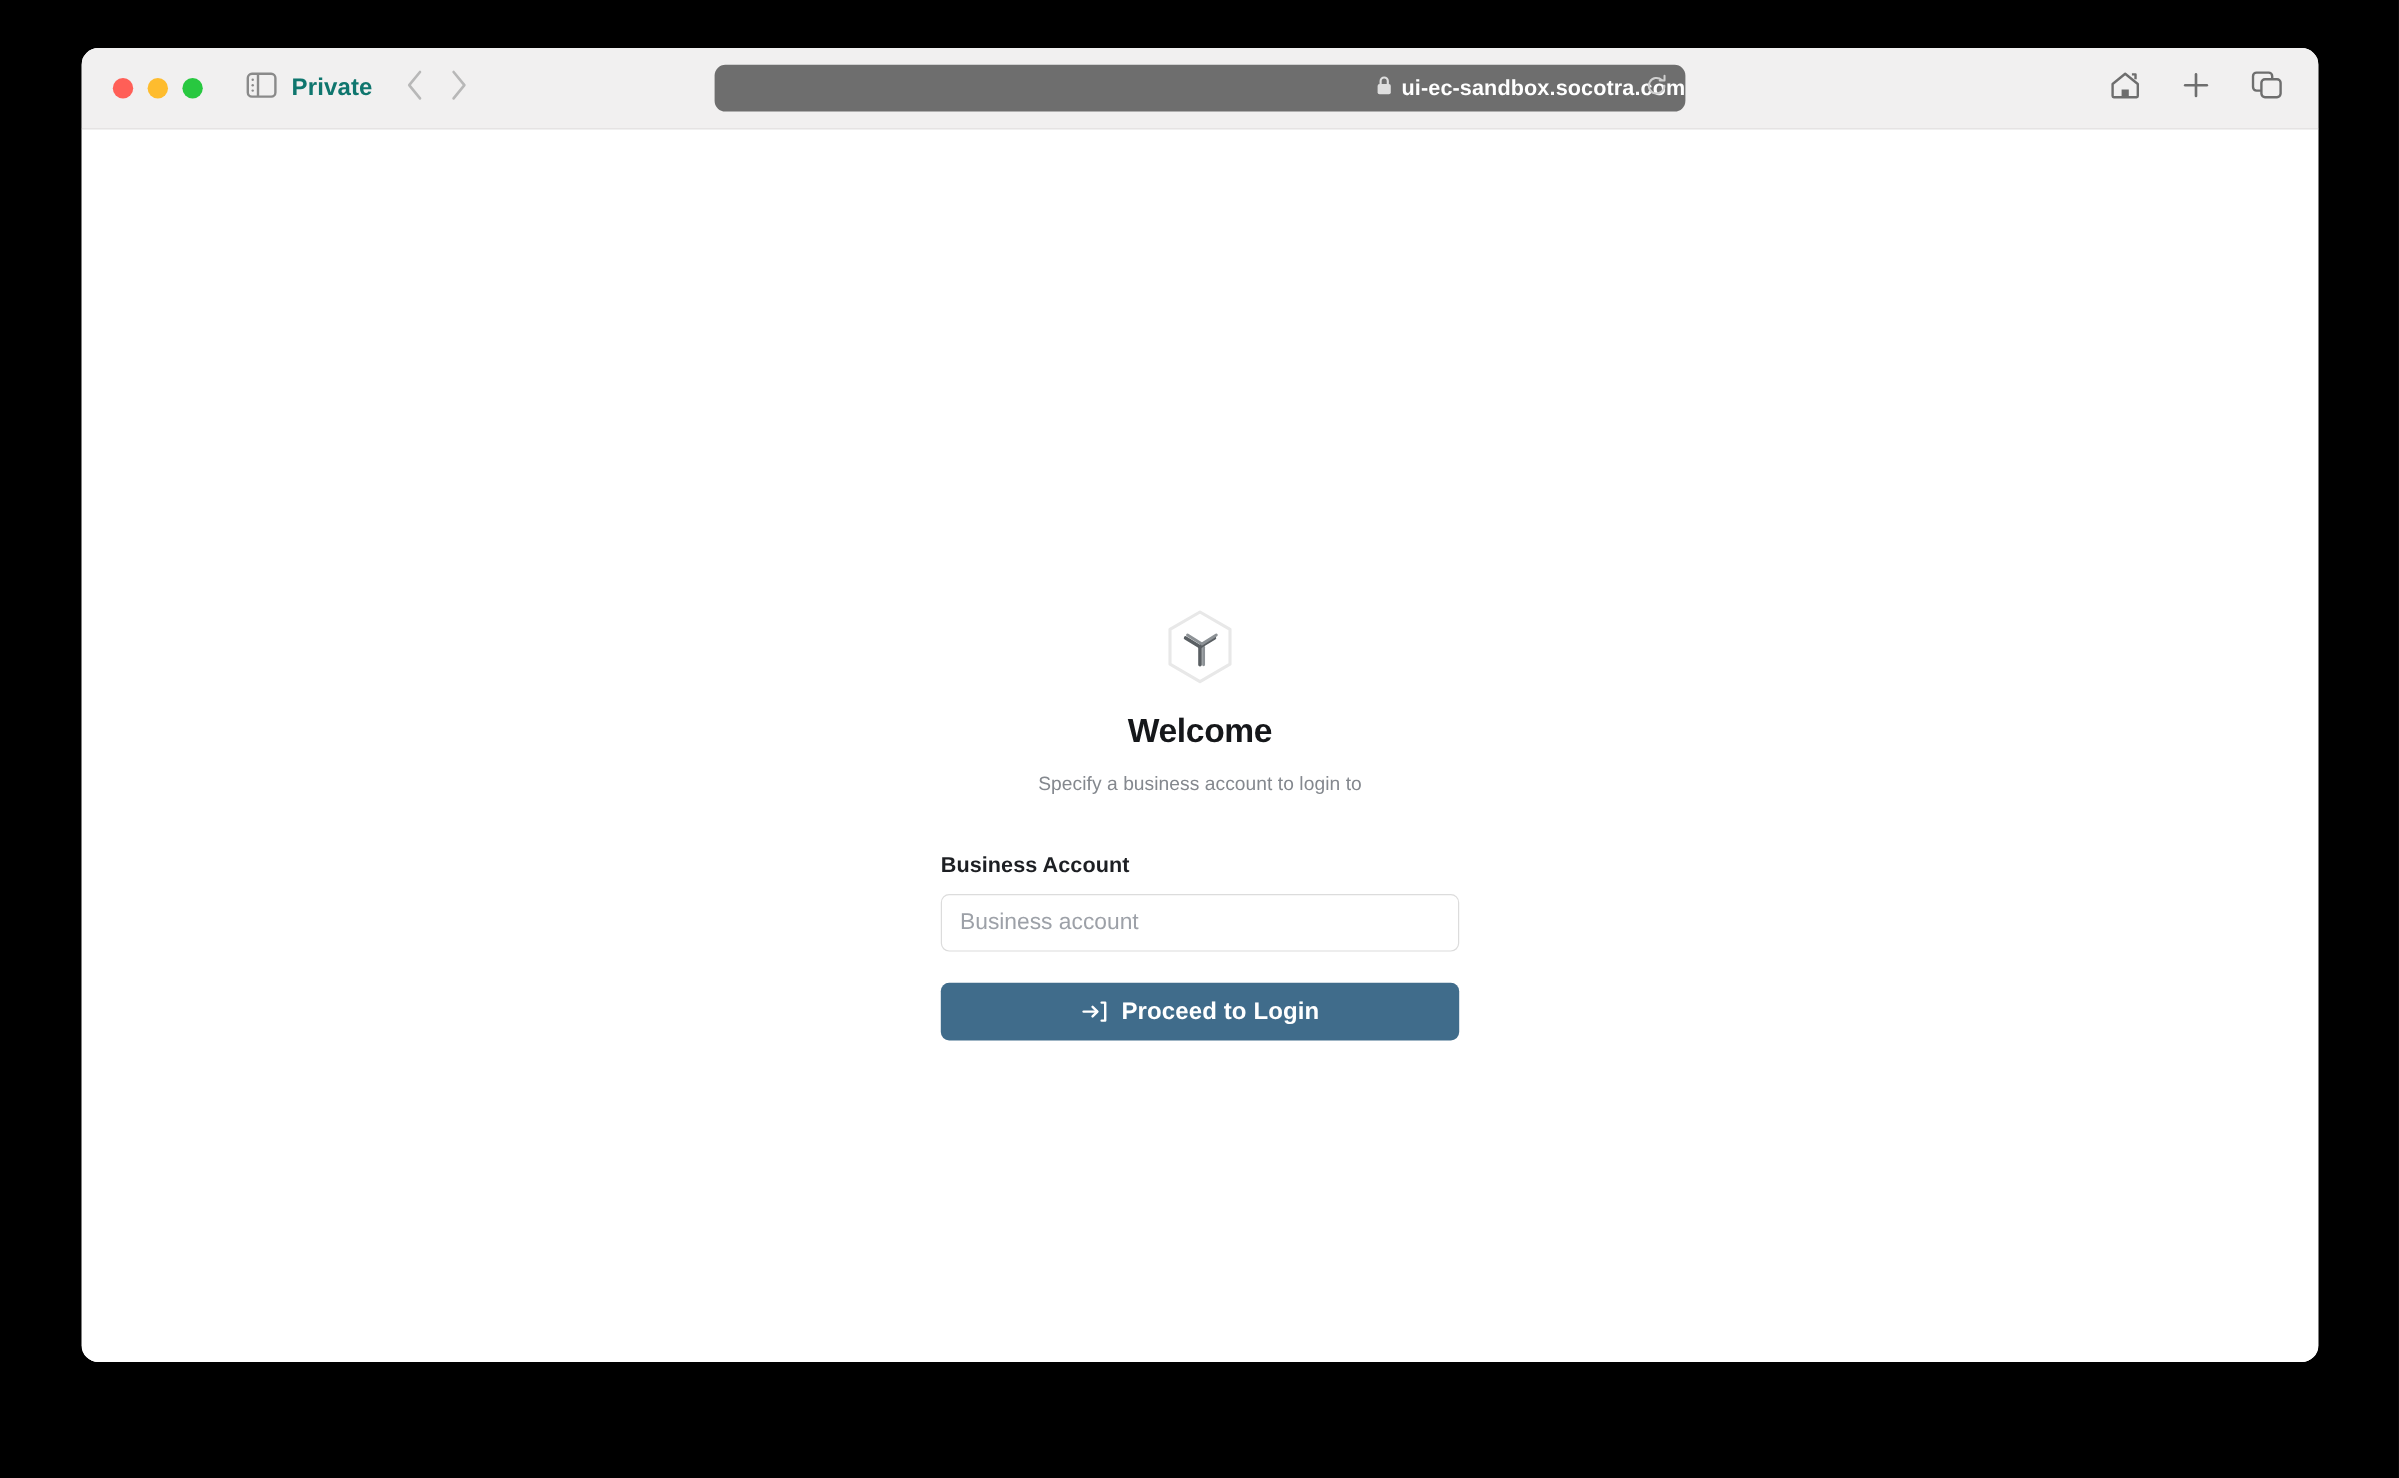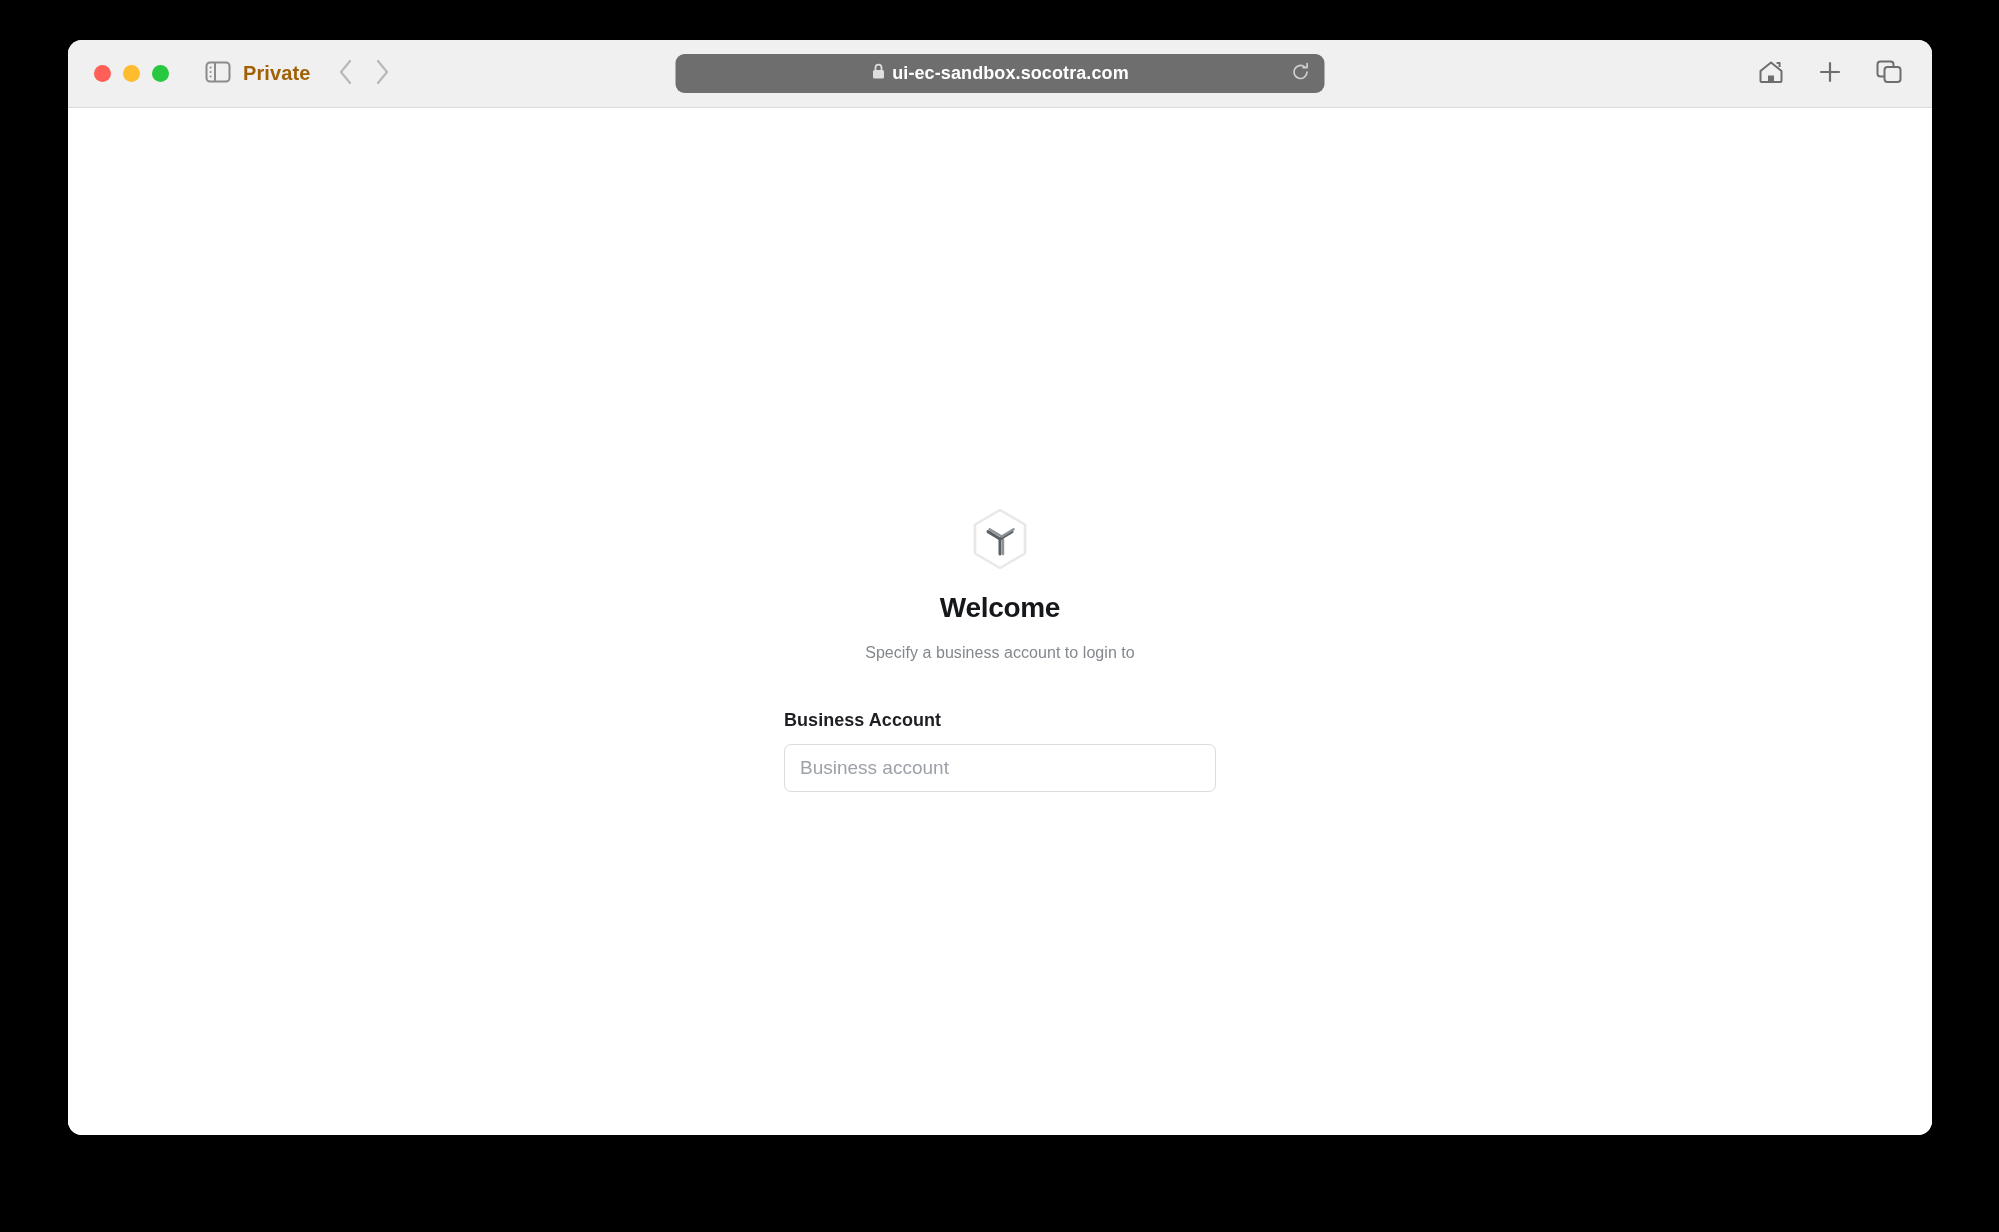--- a/index.html
+++ b/index.html
@@ -56,43 +56,43 @@
   .sidebar-toggle {
     margin-left: 36px;
     display: flex;
     align-items: center;
   }
 
   .private-label {
     margin-left: 12px;
     font-size: 20px;
     font-weight: 700;
-    color: #a16207;
+    color: #0f766e;
     letter-spacing: .1px;
   }
 
   .nav-arrows {
     display: flex;
     align-items: center;
     gap: 20px;
     margin-left: 28px;
   }
   .nav-arrow { display: flex; align-items: center; }
 
   .url-field {
     position: absolute;
     left: 50%;
     transform: translateX(-50%);
-    width: 649px;
+    width: 809px;
     height: 39px;
     background: #6e6e6e;
     border-radius: 9px;
     display: flex;
     align-items: center;
-    justify-content: center;
+    justify-content: flex-end;
     box-sizing: border-box;
   }
   .url-inner {
     display: flex;
     align-items: center;
     gap: 7px;
   }
   .url-text {
     font-size: 18px;
     font-weight: 700;
@@ -312,18 +312,28 @@
         </svg>
       </div>
 
       <h1 class="welcome-title">Welcome</h1>
 
       <div class="welcome-subtitle">Specify a business account to login to</div>
 
       <div class="form-block">
         <label class="field-label">Business Account</label>
         <input class="account-input" type="text" placeholder="Business account" style="">
+        <button class="proceed-button" style="background: rgb(64, 108, 139);">
+          <span class="btn-icon">
+            <svg width="22" height="22" viewBox="0 0 22 22" fill="none">
+              <path d="M2 11 H13" stroke="#ffffff" stroke-width="2" stroke-linecap="round"></path>
+              <path d="M9.5 7 L13.5 11 L9.5 15" stroke="#ffffff" stroke-width="2" stroke-linecap="round" stroke-linejoin="round" fill="none"></path>
+              <path d="M17 3.5 H20 V18.5 H17" stroke="#ffffff" stroke-width="2" stroke-linecap="round" stroke-linejoin="round" fill="none"></path>
+            </svg>
+          </span>
+          <span>Proceed to Login</span>
+        </button>
       </div>
 
     </div>
   </div>
 
 </div>
 
 </body></html>

